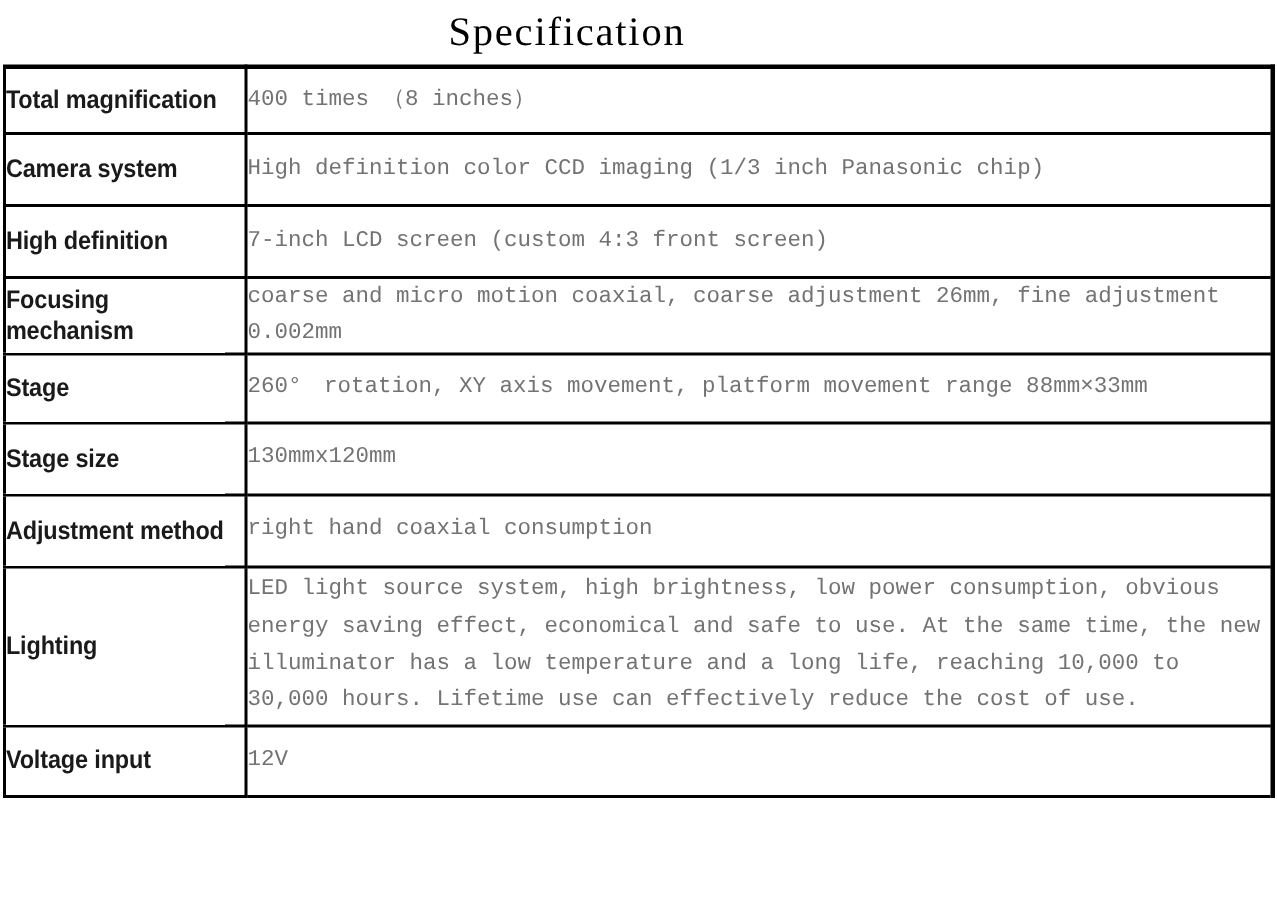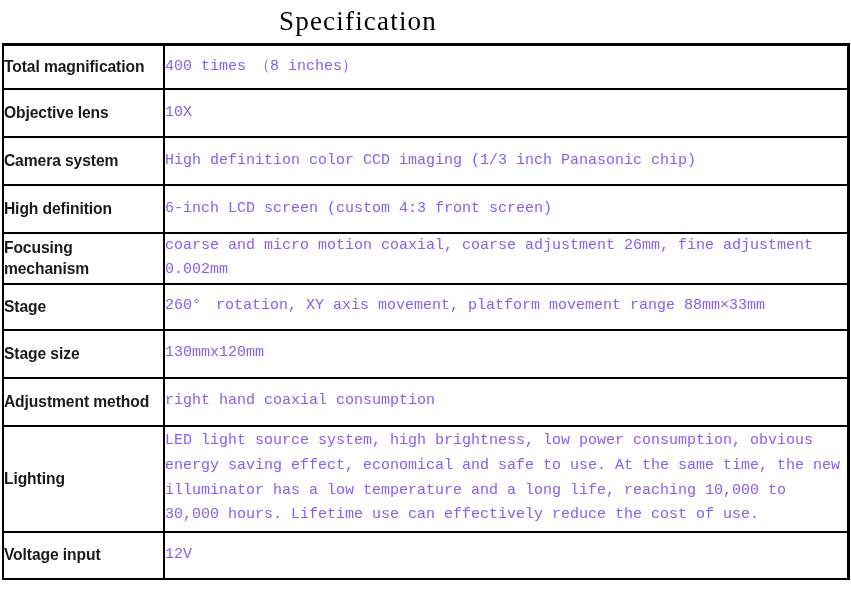--- a/index.html
+++ b/index.html
@@ -27,20 +27,21 @@
   #title-band {
     position: absolute;
     left: 0;
     top: 0;
     width: 716px;
     height: 43px;
     display: flex;
     align-items: center;
     justify-content: center;
     background: #ffffff;
+    padding-left: 20px;
   }
   #title-text {
     font-family: "Liberation Serif", "DejaVu Serif", serif;
     font-size: 27px;
     letter-spacing: 1.2px;
     color: #000000;
     line-height: 1;
     white-space: nowrap;
   }
 
@@ -81,21 +82,21 @@
     transform: scaleX(0.92);
     transform-origin: left center;
     letter-spacing: -0.1px;
   }
 
   td.value-cell {
     padding: 5px 4px 5px 5px;
     font-family: "Liberation Mono", "DejaVu Sans Mono", monospace;
     font-size: 15px;
     line-height: 1.62;
-    color: #8b5cf6;
+    color: #737373;
     white-space: pre-wrap;
     word-break: normal;
   }
 
   
   tr.r-total      td { height: 42px; }
   tr.r-objective  td { height: 46px; }
   tr.r-camera     td { height: 46px; }
   tr.r-highdef    td { height: 46px; }
   tr.r-focusing   td { height: 48px; }
@@ -129,33 +130,29 @@
       <col class="c-label">
       <col class="c-value">
     </colgroup>
     <tbody>
 
       <tr class="r-total">
         <td class="label-cell">Total magnification</td>
         <td class="value-cell">400 times （8 inches）</td>
       </tr>
 
-      <tr class="r-objective">
-        <td class="label-cell">Objective lens</td>
-        <td class="value-cell">10X</td>
-      </tr>
 
       <tr class="r-camera">
         <td class="label-cell">Camera system</td>
         <td class="value-cell">High definition color CCD imaging (1/3 inch Panasonic chip)</td>
       </tr>
 
       <tr class="r-highdef">
         <td class="label-cell">High definition</td>
-        <td class="value-cell">6-inch LCD screen (custom 4:3 front screen)</td>
+        <td class="value-cell">7-inch LCD screen (custom 4:3 front screen)</td>
       </tr>
 
       <tr class="r-focusing">
         <td class="label-cell">Focusing mechanism</td>
         <td class="value-cell">coarse and micro motion coaxial, coarse adjustment 26mm, fine adjustment 0.002mm</td>
       </tr>
 
 
       <tr class="r-stage">
         <td class="label-cell">Stage</td>

